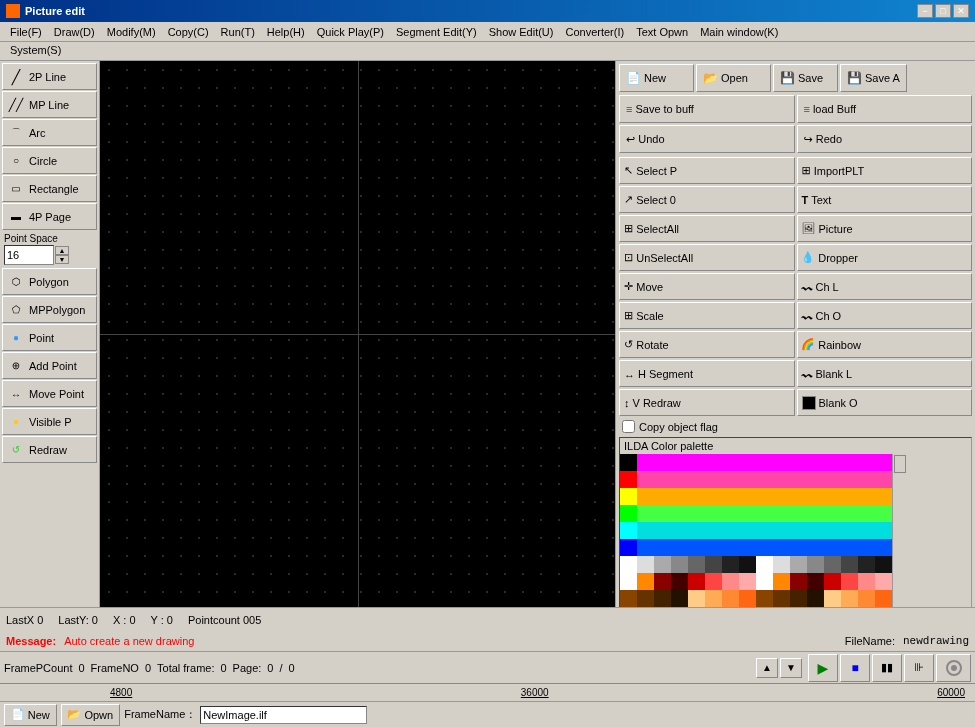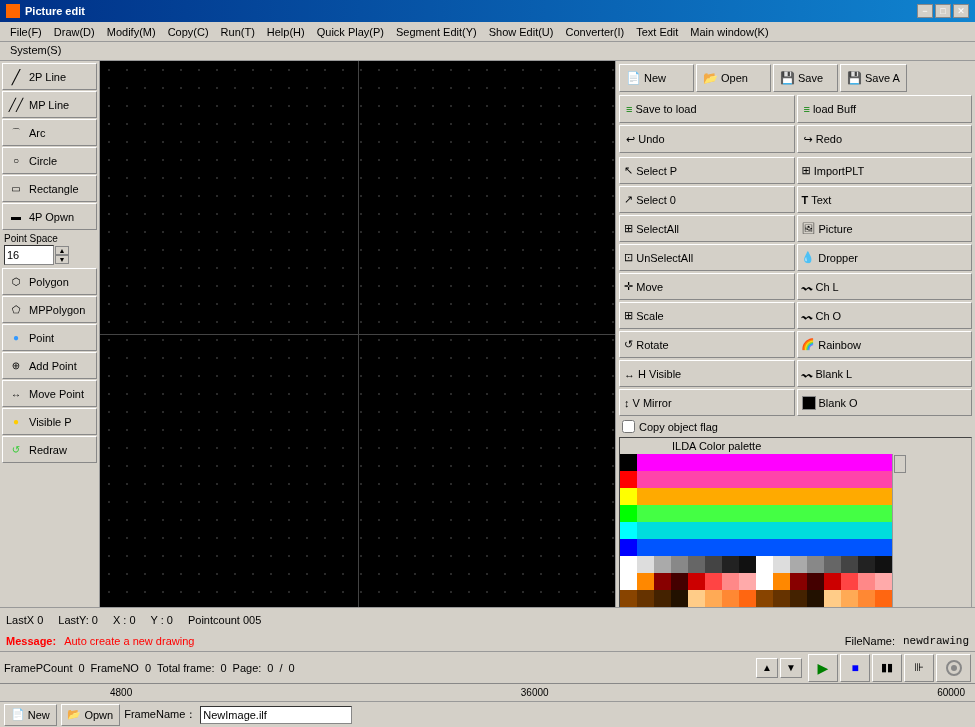--- a/index.html
+++ b/index.html
@@ -93,21 +93,21 @@
     <div class="menu-item">File(F)</div>
     <div class="menu-item">Draw(D)</div>
     <div class="menu-item">Modify(M)</div>
     <div class="menu-item">Copy(C)</div>
     <div class="menu-item">Run(T)</div>
     <div class="menu-item">Help(H)</div>
     <div class="menu-item">Quick Play(P)</div>
     <div class="menu-item">Segment Edit(Y)</div>
     <div class="menu-item">Show Edit(U)</div>
     <div class="menu-item">Converter(I)</div>
-    <div class="menu-item">Text Edit</div>
+    <div class="menu-item">Text Opwn</div>
     <div class="menu-item">Main window(K)</div>
   </div>
   <div style="background:#d4d0c8;padding:0 4px 2px 4px;border-bottom:1px solid #999;">
     <div class="menu-item" style="display:inline-block;">System(S)</div>
   </div>
 
   <div class="content-row" style="flex:1; min-height:0; display:flex;">
 
     <div class="left-toolbar" style="width:100px; overflow-y:auto;">
 
@@ -126,21 +126,21 @@
       <div class="tool-btn">
         <div class="tool-icon">○</div>
         <span>Circle</span>
       </div>
       <div class="tool-btn">
         <div class="tool-icon">▭</div>
         <span>Rectangle</span>
       </div>
       <div class="tool-btn">
         <div class="tool-icon">▬</div>
-        <span>4P Opwn</span>
+        <span>4P Page</span>
       </div>
 
       <div class="point-space-section">
         <div class="point-space-label">Point Space</div>
         <div class="spinner-input">
           <input type="text" value="16" style="width: 50px; height: 20px;">
           <div class="spinner-btns">
             <div class="spinner-btn">▲</div>
             <div class="spinner-btn">▼</div>
           </div>
@@ -202,21 +202,21 @@
         </button>
         <button class="r-btn" style="min-width:65px;">
           <span style="font-size:12px;">💾</span>
           <span>Save A</span>
         </button>
       </div>
 
       <div style="display:flex; gap:2px; padding:0 3px 2px;">
         <button class="r-btn" style="flex:1;">
           <span style="font-size:11px; color:green;">≡</span>
-          <span>Save to load</span>
+          <span>Save to buff</span>
         </button>
         <button class="r-btn" style="flex:1;">
           <span style="font-size:11px; color:green;">≡</span>
           <span>load Buff</span>
         </button>
       </div>
       <div style="display:flex; gap:2px; padding:0 3px 2px;">
         <button class="r-btn" style="flex:1;">
           <span>↩</span>
           <span>Undo</span>
@@ -279,43 +279,43 @@
         <button class="rt-btn">
           <span>↺</span>
           <span>Rotate</span>
         </button>
         <button class="rt-btn">
           <span>🌈</span>
           <span>Rainbow</span>
         </button>
         <button class="rt-btn">
           <span>↔</span>
-          <span>H Visible</span>
+          <span>H Segment</span>
         </button>
         <button class="rt-btn">
           <span>〰</span>
           <span>Blank L</span>
         </button>
         <button class="rt-btn">
           <span>↕</span>
-          <span>V Mirror</span>
+          <span>V Redraw</span>
         </button>
         <button class="rt-btn">
           <span style="background:#000; color:#000; width:14px; height:14px; display:inline-block; border:1px solid #888;">■</span>
           <span>Blank O</span>
         </button>
       </div>
 
       <div class="copy-flag">
         <input type="checkbox" style="">
         <span>Copy object flag</span>
       </div>
 
       <div style="border:1px inset #999; margin:2px 3px;">
-        <div style="display:flex; justify-content:space-between; align-items:center; padding:2px 4px;margin-left:48px;">
+        <div style="display:flex; justify-content:space-between; align-items:center; padding:2px 4px;">
           <span>ILDA Color palette</span>
         </div>
         <div style="display:flex;">
           <div id="palette-grid" style="display:grid; grid-template-columns:repeat(16,17px); gap:0;">
               <div title="#000000" style="width: 17px; height: 17px; background: rgb(0, 0, 0); cursor: pointer;"></div>
               <div title="#ff00ff" style="width: 17px; height: 17px; background: rgb(255, 0, 255); cursor: pointer;"></div>
               <div title="#ff00ff" style="width: 17px; height: 17px; background: rgb(255, 0, 255); cursor: pointer;"></div>
               <div title="#ff00ff" style="width: 17px; height: 17px; background: rgb(255, 0, 255); cursor: pointer;"></div>
               <div title="#ff00ff" style="width: 17px; height: 17px; background: rgb(255, 0, 255); cursor: pointer;"></div>
               <div title="#ff00ff" style="width: 17px; height: 17px; background: rgb(255, 0, 255); cursor: pointer;"></div>
@@ -525,33 +525,33 @@
         <svg width="24" height="16" viewBox="0 0 24 16">
           <circle cx="12" cy="8" r="7" fill="none" stroke="#888" stroke-width="2"></circle>
           <circle cx="12" cy="8" r="3" fill="#888"></circle>
         </svg>
       </button>
     </div>
   </div>
 
   <div style="height:18px; background:#d4d0c8; border-top:1px solid #888; display:flex; align-items:center; padding:0;">
     <div style="width:100px;"></div>
-    <div style="flex:1; display:flex; justify-content:space-between; font-size:10px; padding:0 10px;">
+    <div style="flex:1; display:flex; justify-content:space-between; font-size:10px; padding:0 10px;text-decoration:underline;">
       <span>4800</span>
       <span>36000</span>
       <span>60000</span>
     </div>
   </div>
 
   <div class="footer-bar">
     <button class="footer-btn">
       <span>📄</span>
       <span>New</span>
     </button>
     <button class="footer-btn">
       <span>📂</span>
       <span>Opwn</span>
     </button>
     <span>FrameName：</span>
-    <input type="text" class="footer-input" style="width: 152px;" value="NewImage.ilf">
+    <input type="text" class="footer-input" style="width: 167px;" value="NewImage.ilf">
   </div>
 
 </div>
 
 </body></html>

